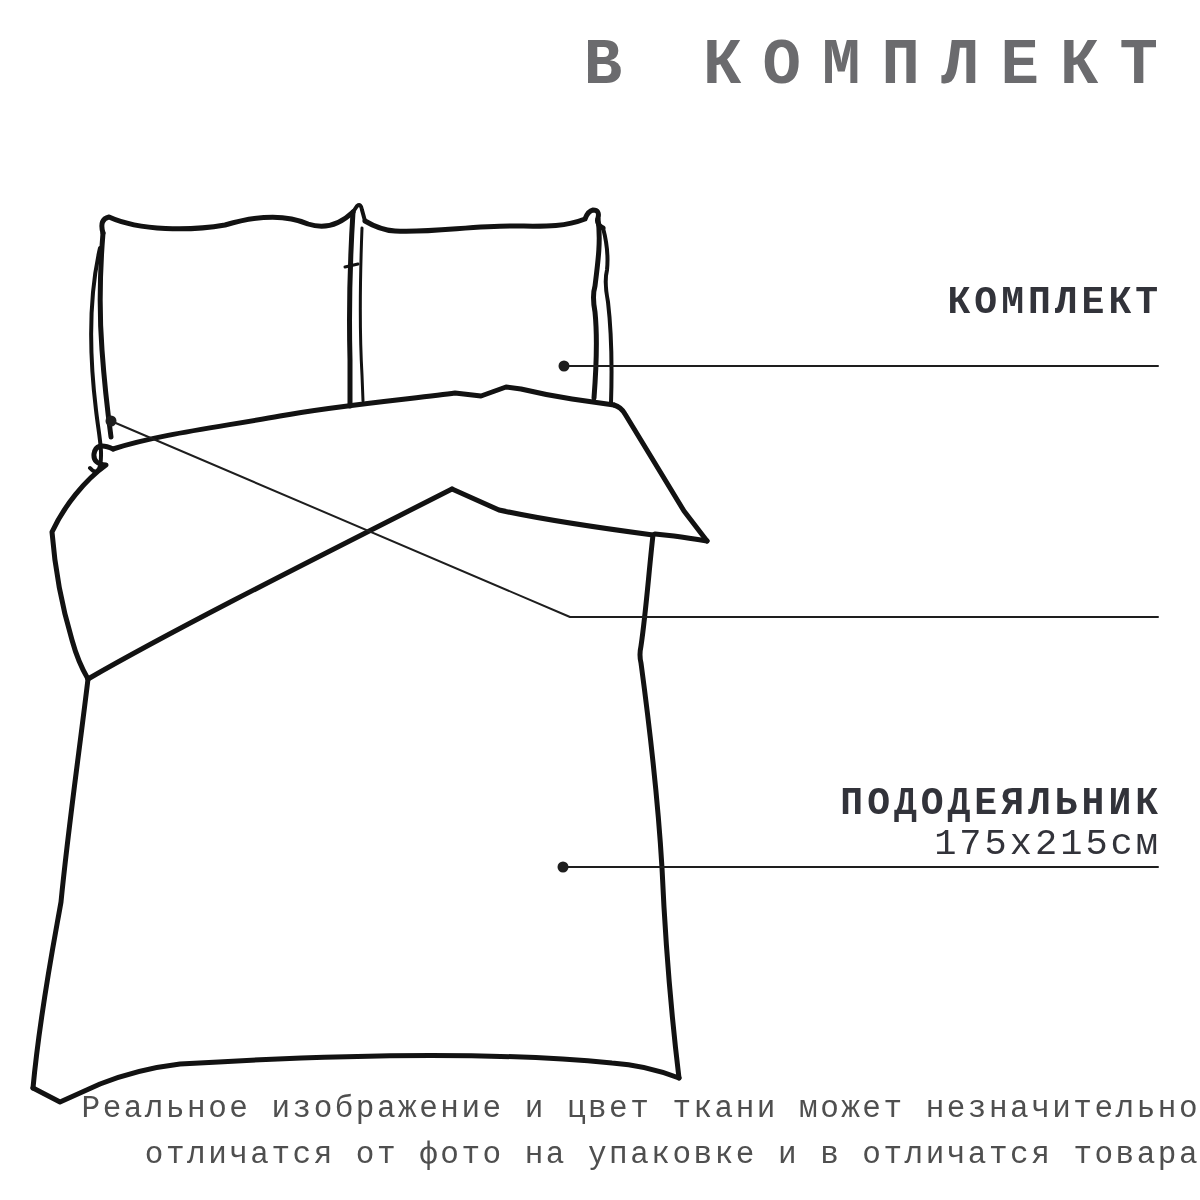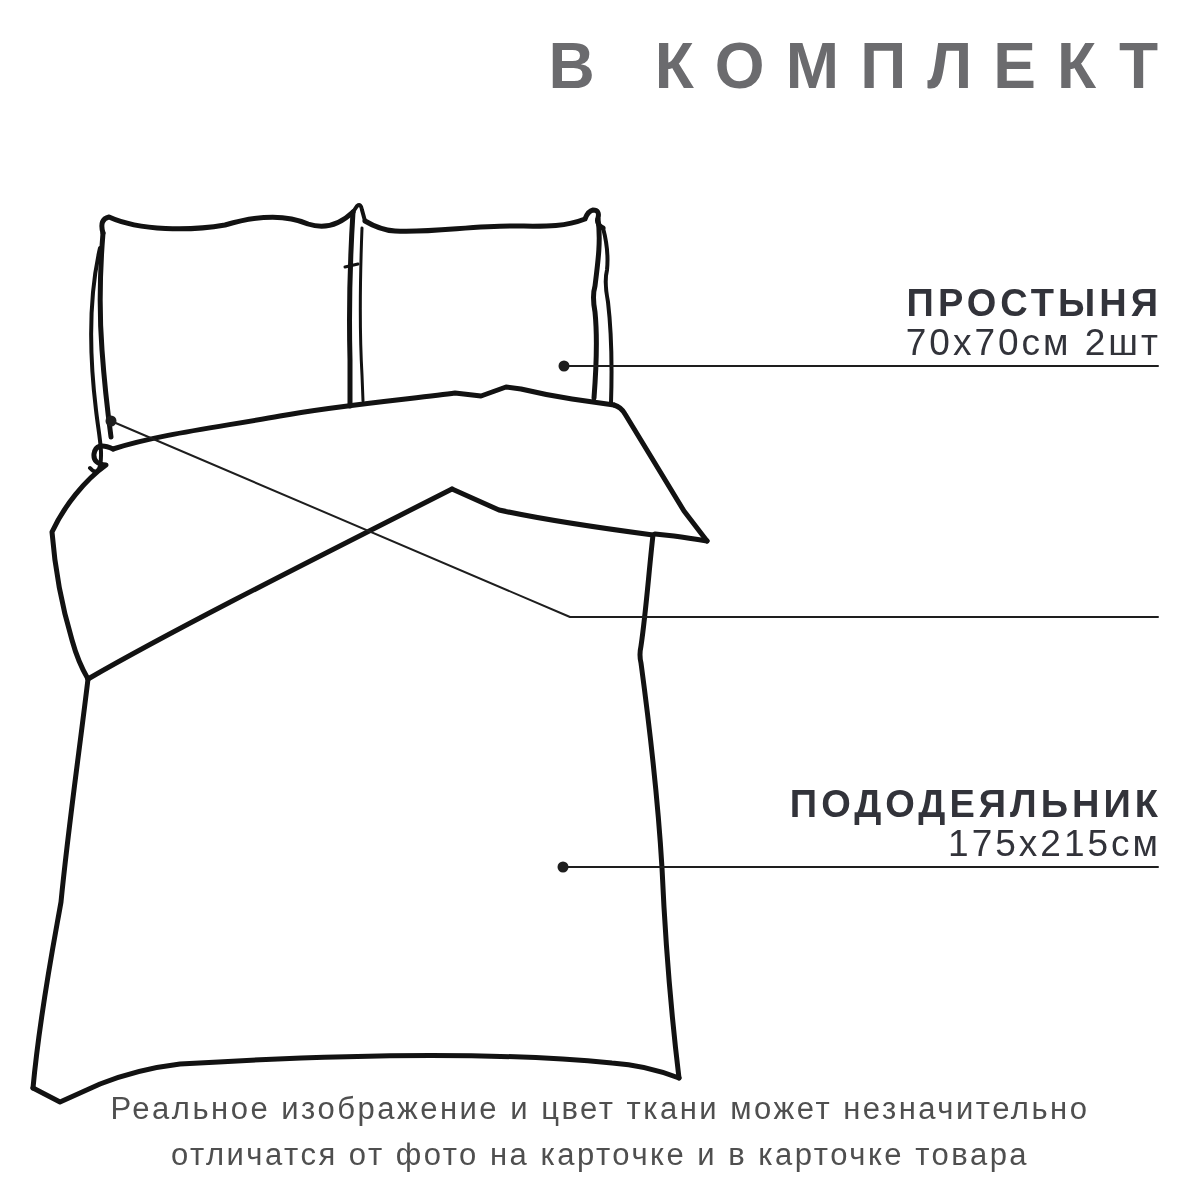--- a/index.html
+++ b/index.html
@@ -10,41 +10,41 @@
     --leader-color:#1e1e1e;
     --bg-color:#ffffff;
   }
   html,body{margin:0;padding:0;}
   body{
     width:1200px;height:1200px;
     background:var(--bg-color);
     font-family:"Liberation Sans","DejaVu Sans",sans-serif;
     overflow:hidden;
   }
-  .canvas{position:relative;width:1200px;height:1177px;background:var(--bg-color);}
+  .canvas{position:relative;width:1200px;height:1177px;background:var(--bg-color);font-family:Liberation Mono, monospace;}
   .bed-svg{position:absolute;left:0;top:0;width:1200px;height:1200px;}
 
   .page-title{
     position:absolute;top:22px;right:42px;
     text-align:right;color:var(--title-color);
     font-size:64px;font-weight:700;line-height:89px;
     letter-spacing:0.33em;white-space:nowrap;
   }
   .page-title .tline{display:block;margin-right:-0.33em;}
 
   .callout{position:absolute;right:42px;text-align:right;color:var(--label-color);white-space:nowrap;}
   .callout .label-name{display:block;font-size:38px;font-weight:700;line-height:40px;letter-spacing:4px;margin-right:-4px;}
   .callout .label-size{display:block;font-size:37px;font-weight:400;line-height:40px;letter-spacing:3px;margin-right:-3px;}
   .callout-pillowcase{top:283px;}
   .callout-sheet{top:534px;}
   .callout-duvet{top:784px;}
 
   .disclaimer{
     position:absolute;left:0;right:0;top:1086px;
-    text-align:center;color:var(--disclaimer-color);
+    text-align:right;color:var(--disclaimer-color);
     font-size:31px;line-height:46px;letter-spacing:2.5px;font-weight:400;
   }
   .disclaimer span{display:block;}
 
   svg path, svg line{fill:none;stroke:var(--stroke-color);stroke-linecap:round;stroke-linejoin:round;}
   svg .w5{stroke-width:5;}
   svg .w4{stroke-width:4;}
   svg .w3{stroke-width:3;}
   svg .leader{stroke:var(--leader-color);stroke-width:2;}
   svg .dot{fill:var(--leader-color);stroke:none;}
@@ -98,26 +98,25 @@
       <line class="leader" x1="563" y1="867" x2="1158" y2="867"></line>
       <circle class="dot" cx="563" cy="867" r="5.5"></circle>
     </g>
   </svg>
 
   <div class="page-title">
     <span class="tline">В КОМПЛЕКТ</span>
   </div>
 
   <div class="callout callout-pillowcase">
-    <span class="label-name">ПРОСТЫНЯ</span>
-    <span class="label-size">70х70см 2шт</span>
+    <span class="label-name">КОМПЛЕКТ</span>
   </div>
   <div class="callout callout-duvet">
     <span class="label-name">ПОДОДЕЯЛЬНИК</span>
     <span class="label-size">175х215см</span>
   </div>
 
   <div class="disclaimer">
     <span>Реальное изображение и цвет ткани может незначительно</span>
-    <span>отличатся от фото на карточке и в карточке товара</span>
+    <span>отличатся от фото на упаковке и в отличатся товара</span>
   </div>
 
 </div>
 
 </body></html>

